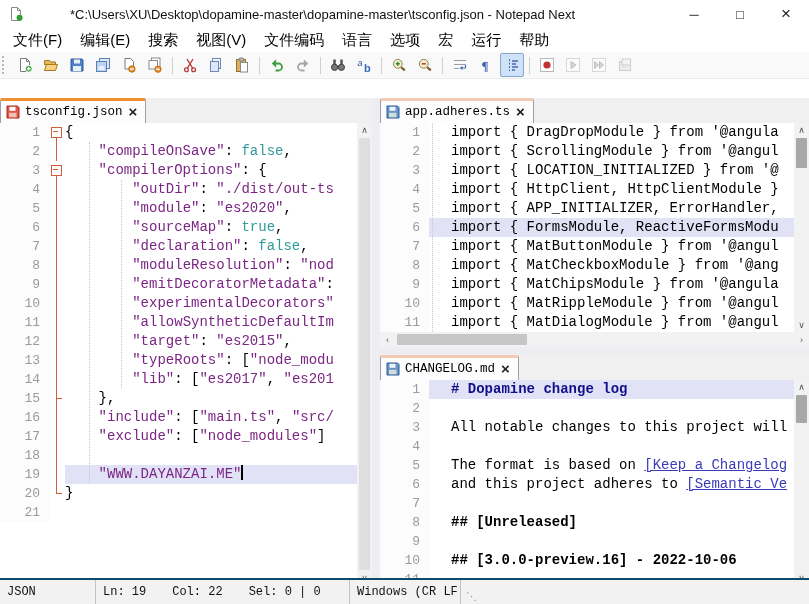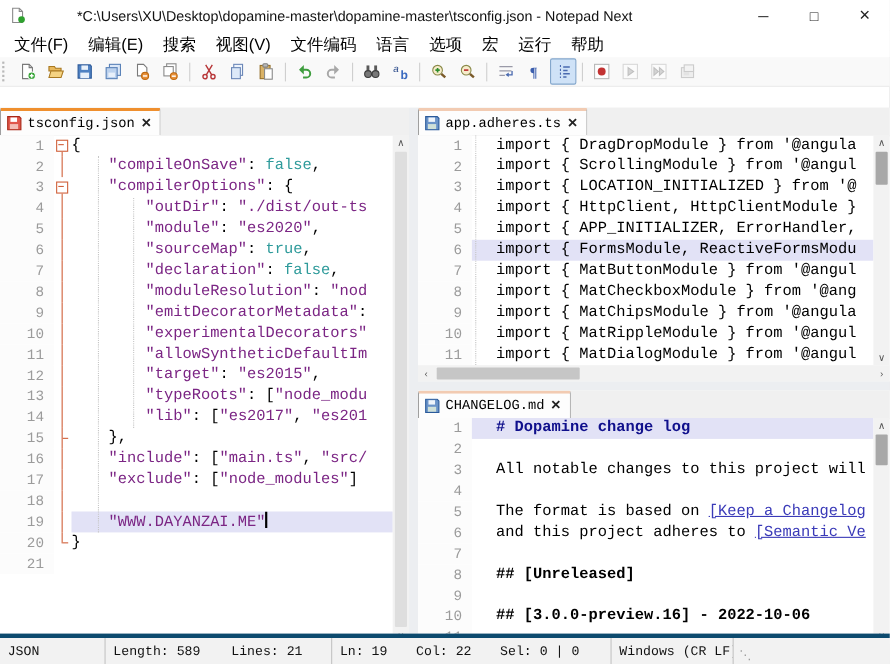--- a/index.html
+++ b/index.html
@@ -86,21 +86,21 @@
   .vscroll{position:absolute;right:0;top:0;bottom:0;width:15px;background:#f2f2f2;}
   .hscroll{position:absolute;left:0;right:0;bottom:0;height:15px;background:#f2f2f2;display:flex;align-items:center;}
   .sarrow{color:#555;font-size:9px;width:15px;height:15px;display:flex;align-items:center;justify-content:center;flex:none;}
   .vscroll .sarrow{height:14px;}
   .vthumb{position:absolute;left:2px;right:2px;background:#cdcdcd;border-radius:1px;}
   .hthumb{height:11px;background:#c6c6c6;border-radius:1px;flex:none;}
   .htrack{flex:1 1 auto;height:15px;position:relative;}
   .htrack .hthumb{position:absolute;top:2px;}
 
   
-  .statusbar{position:absolute;left:0;right:0;bottom:0;height:24px;background:#f2f2f2;border-top:4px solid #0c4a6e;display:flex;align-items:center;font-family:"Liberation Mono",monospace;font-size:12px;color:#111;}
+  .statusbar{position:absolute;left:0;right:0;bottom:0;height:24px;background:#f2f2f2;border-top:2px solid #0c4a6e;display:flex;align-items:center;font-family:"Liberation Mono",monospace;font-size:12px;color:#111;}
   .sb{height:100%;display:flex;align-items:center;padding-left:7px;border-right:1px solid #c4c4c4;white-space:nowrap;overflow:hidden;}
   .sb-lang{width:88px;}
   .sb-doc{width:198px;gap:28px;}
   .sb-caret{width:246px;gap:26px;}
   .sb-eol{width:103px;}
   .sb-enc{flex:1 1 auto;border-right:none;}
   .sb-grip{width:16px;color:#9a9a9a;font-size:11px;display:flex;align-items:flex-end;justify-content:flex-end;padding:0 3px 2px 0;border-right:none;}
 </style>
 </head>
 <body>
@@ -480,24 +480,20 @@
             <div class="hthumb" style="left:2px;width:190px;"></div>
           </div>
         <div class="sarrow">›</div>
       </div>
     </div>
 
   </div>
 
   <div class="statusbar">
     <div class="sb sb-lang">JSON</div>
-    <div class="sb sb-doc">
-      <span>Length: 589</span>
-      <span>Lines: 21</span>
-    </div>
     <div class="sb sb-caret">
       <span>Ln: 19</span>
       <span>Col: 22</span>
       <span>Sel: 0 | 0</span>
     </div>
     <div class="sb sb-eol">Windows (CR LF)</div>
     <div class="sb sb-grip">⋱</div>
   </div>
 
 </div>

